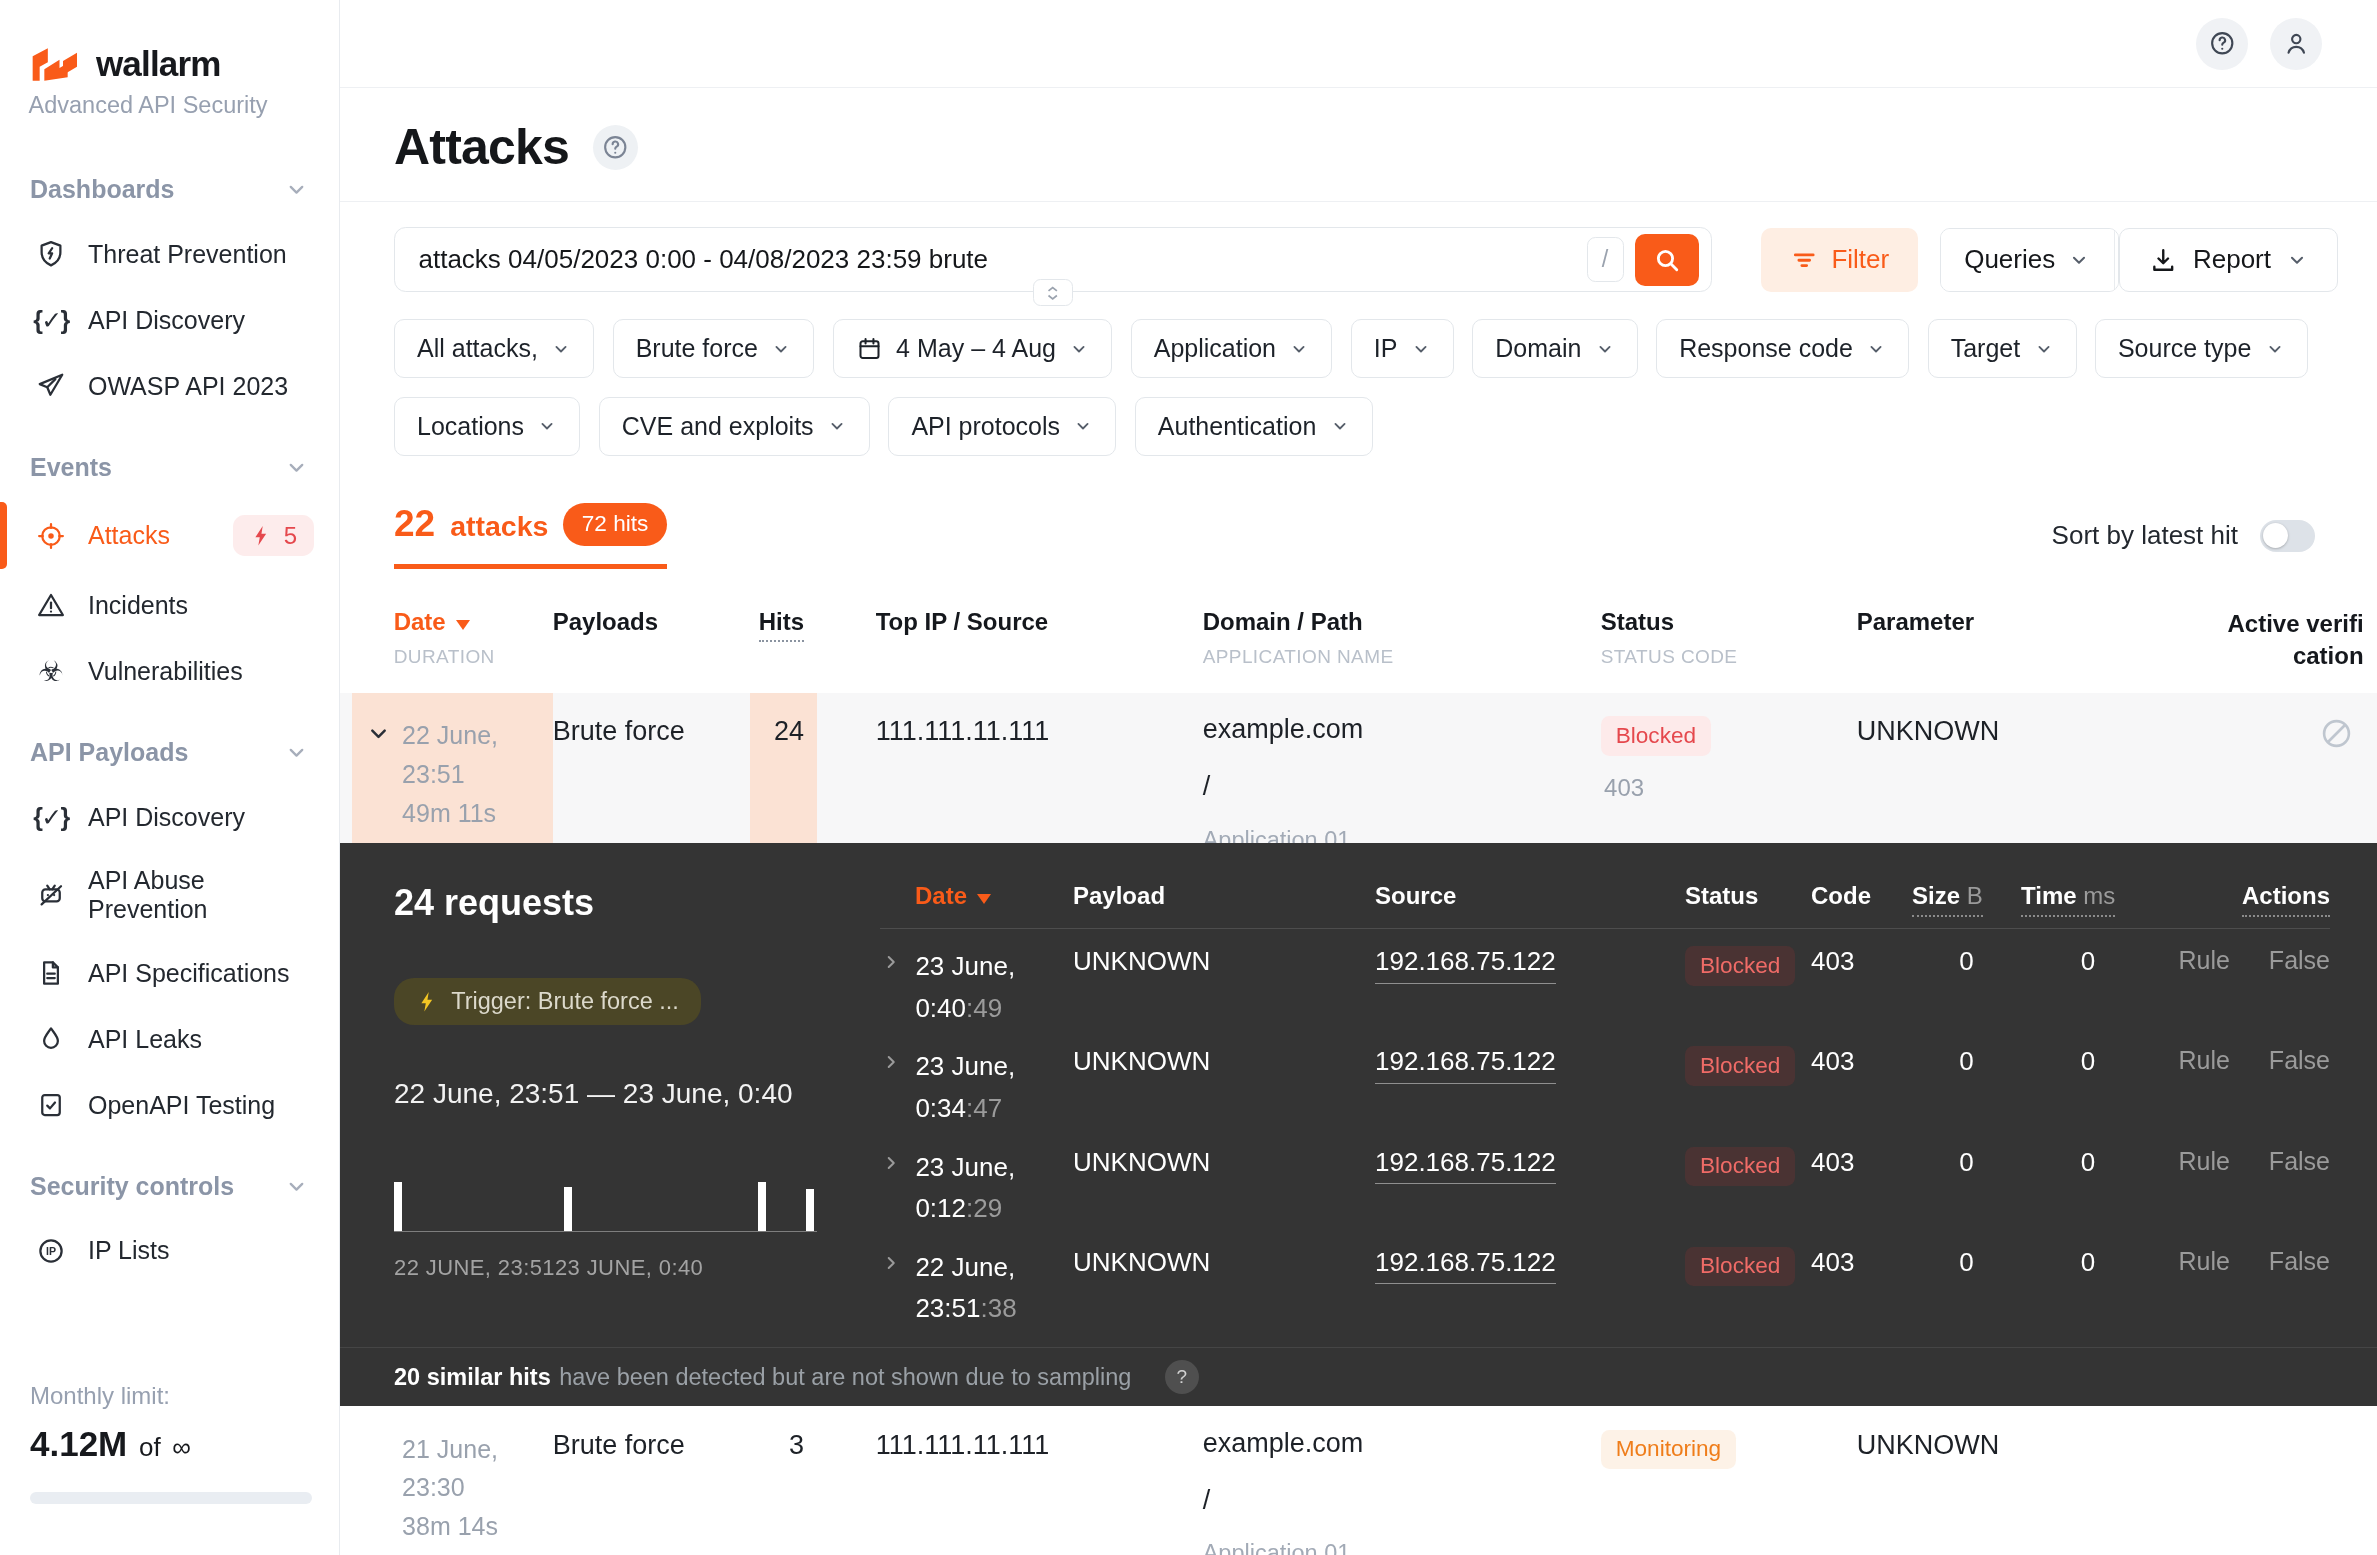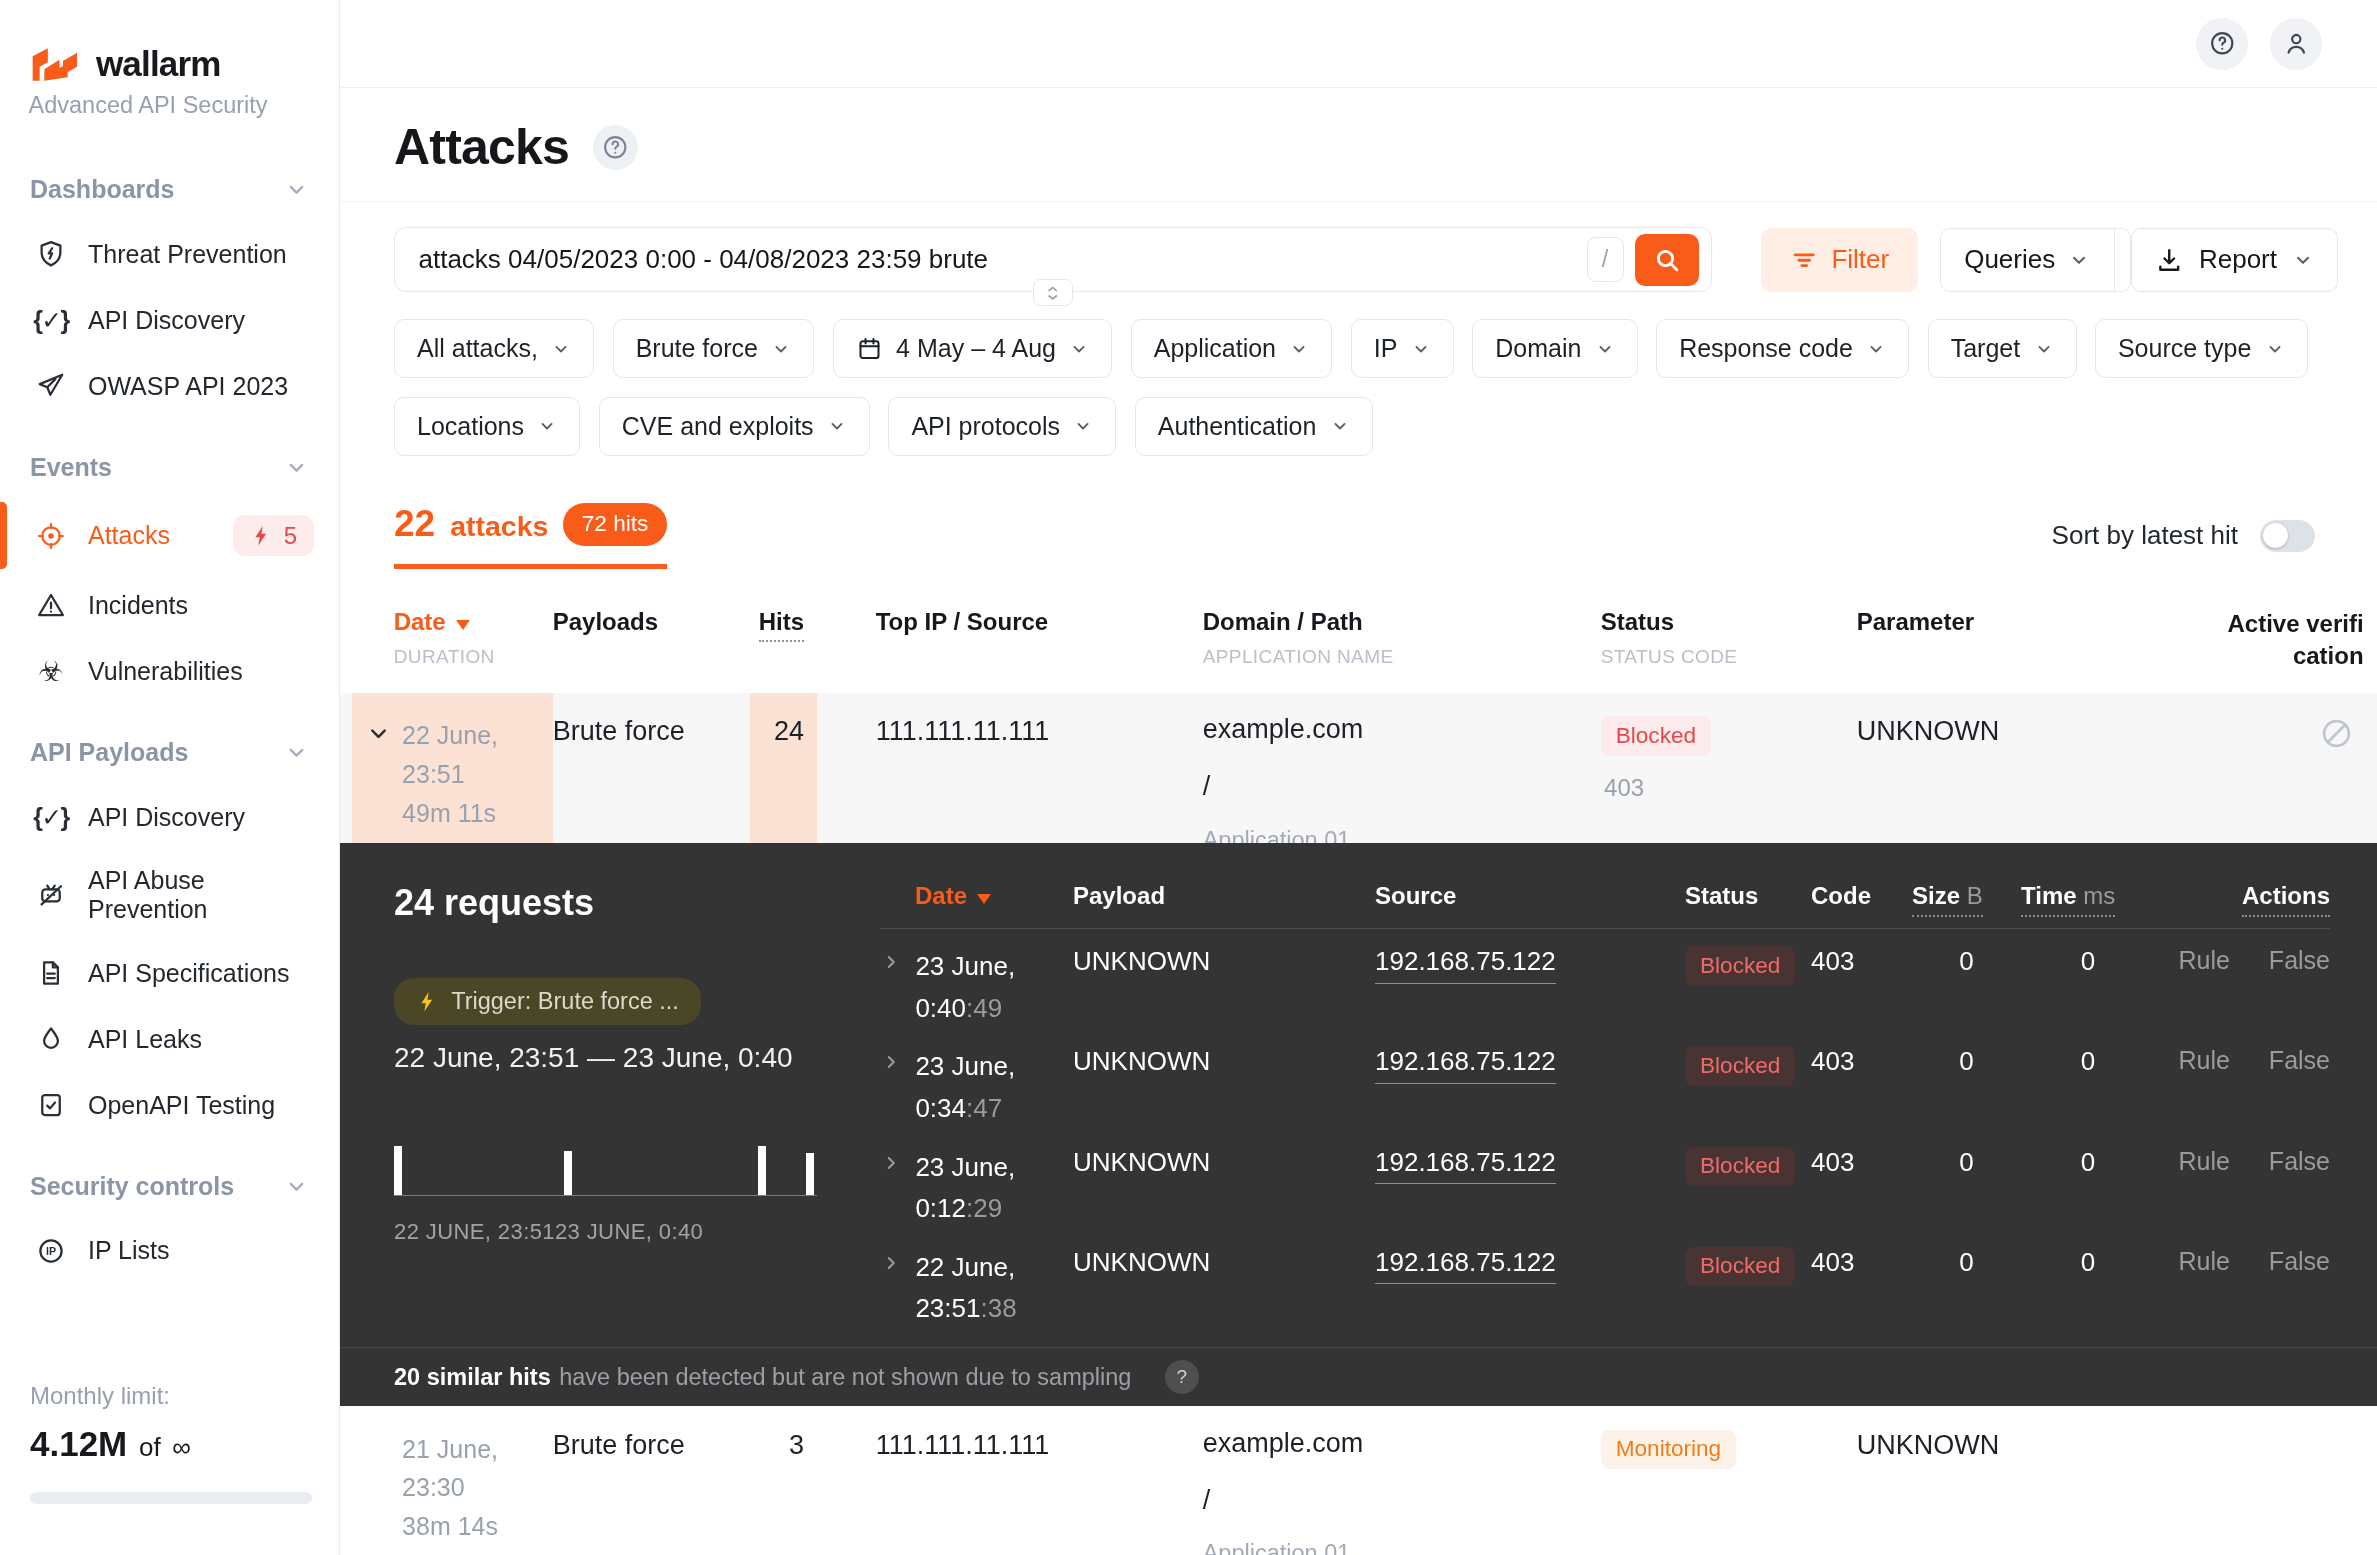--- a/index.html
+++ b/index.html
@@ -53,21 +53,21 @@
   .search-btn { width:64px; height:52px; border:none; border-radius:10px; background:#f95b19; display:flex; align-items:center; justify-content:center; cursor:pointer; }
   .search-btn svg { width:30px; height:30px; }
   .search-expander { position:absolute; left:50%; bottom:-15px; transform:translateX(-50%); width:40px; height:27px; background:#fff; border:1.7px solid #e3e7eb; border-radius:7.5px; display:flex; flex-direction:column; align-items:center; justify-content:center; color:#9aa2ae; cursor:pointer; }
   .search-expander svg { width:13.4px; height:8.4px; display:block; }
   .filter-btn { margin-left:49px; display:inline-flex; align-items:center; gap:13.4px; background:#feeee3; color:#f95b19; border:none; border-radius:10px; height:64px; padding:0 28.5px; font-size:26px; font-weight:500; cursor:pointer; font-family:inherit; }
   .filter-btn svg { width:28.5px; height:28.5px; }
   .seg-group { margin-left:22px; display:flex; height:64px; border:1.7px solid #e3e7eb; border-radius:10px; overflow:hidden; }
   .seg { display:flex; align-items:center; gap:13px; padding:0 23.5px; font-size:26px; color:#15171a; cursor:pointer; background:#fff; border:none; font-family:inherit; }
   .seg + .seg { border-left:1.7px solid #e9ecef; }
   .seg svg.chev { width:22px; height:22px; color:#565e6a; }
-  .report-btn { margin-left:auto; display:inline-flex; align-items:center; gap:15px; height:64px; border:1.7px solid #e3e7eb; border-radius:10px; background:#fff; padding:0 23px; font-size:26px; color:#15171a; cursor:pointer; font-family:inherit; }
+  .report-btn { margin-left:auto; display:inline-flex; align-items:center; gap:15px; height:64px; border:1.7px solid #e3e7eb; border-radius:10px; background:#fff; padding:0 29px; font-size:26px; color:#15171a; cursor:pointer; font-family:inherit; }
   .report-btn svg.dl { width:28.5px; height:28.5px; }
   .report-btn svg.chev { width:22px; height:22px; color:#565e6a; }
 
   .chips { display:flex; gap:18.4px; padding:0 54px; margin-top:27px; flex-wrap:nowrap; }
   .chips.second { margin-top:18.4px; }
   .chip { display:inline-flex; align-items:center; gap:13.4px; height:59px; padding:0 22px; background:#fff; border:1.7px solid #e3e7eb; border-radius:10px; font-size:25px; color:#1d2229; cursor:pointer; font-family:inherit; white-space:nowrap; }
   .chip svg.chev { width:20px; height:20px; color:#565e6a; }
   .chip svg.cal { width:27px; height:27px; color:#1d2229; }
 
   .tabrow { display:flex; align-items:center; margin-top:47px; padding:0 62px 0 54px; }
@@ -115,21 +115,21 @@
   .verif-ico { display:inline-block; width:35px; height:35px; color:#bfc6cf; }
   .verif-ico svg { width:35px; height:35px; }
 
   
   .details { position:relative; background:#343434; height:599px; width:100%; }
   .det-left { position:absolute; left:54px; top:39px; width:469px; }
   .det-title { font-size:36px; font-weight:700; color:#fff; }
   .trigger-badge { display:inline-flex; align-items:center; gap:11.7px; margin-top:54px; background:#4b4626; border-radius:20px; padding:10px 22px; font-size:23.5px; color:#dcd9cb; cursor:pointer; }
   .trigger-badge .bolt { width:23.5px; height:23.5px; color:#f3c624; display:inline-flex; }
   .trigger-badge .bolt svg { width:23.5px; height:23.5px; }
-  .det-range { margin-top:17px; font-size:28px; color:#f2f2f2; }
+  .det-range { margin-top:53px; font-size:28px; color:#f2f2f2; }
   .det-chart { margin-top:72px; width:423px; }
   .bars { position:relative; height:49px; }
   .bar { position:absolute; bottom:0; width:7.5px; background:#fff; }
   .baseline { height:1.7px; background:#7e7e7e; }
   .axis-labels { display:flex; margin-top:23px; font-size:22px; color:#a3a3a3; letter-spacing:0.4px; }
 
   .hits-table { margin-left:540px; margin-right:47px; padding-top:39px; }
   .hits-grid { display:grid; grid-template-columns:193px 302px 310px 126px 101px 109px 134px minmax(0,1fr); }
   .hits-head { border-bottom:0.8px solid #4d4d4d; padding-bottom:18.4px; }
   .hh { font-size:24px; font-weight:700; color:#fff; }

